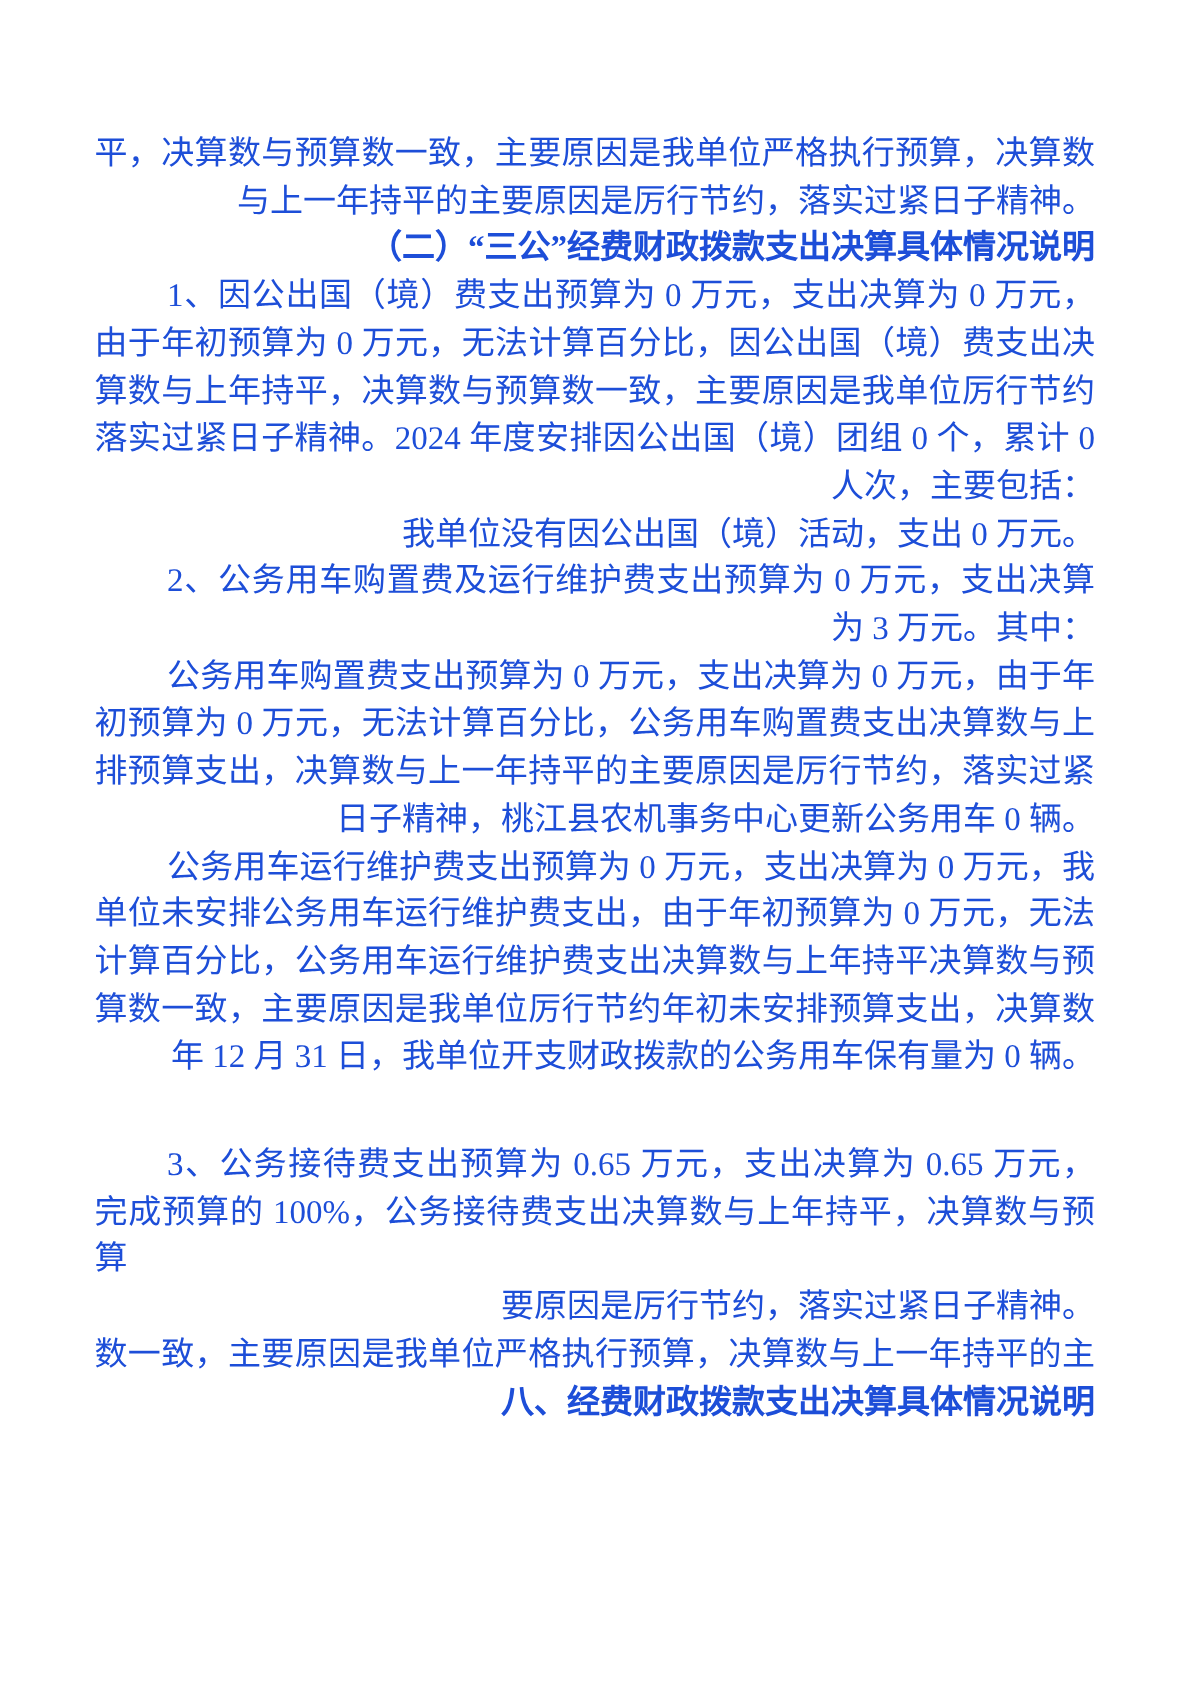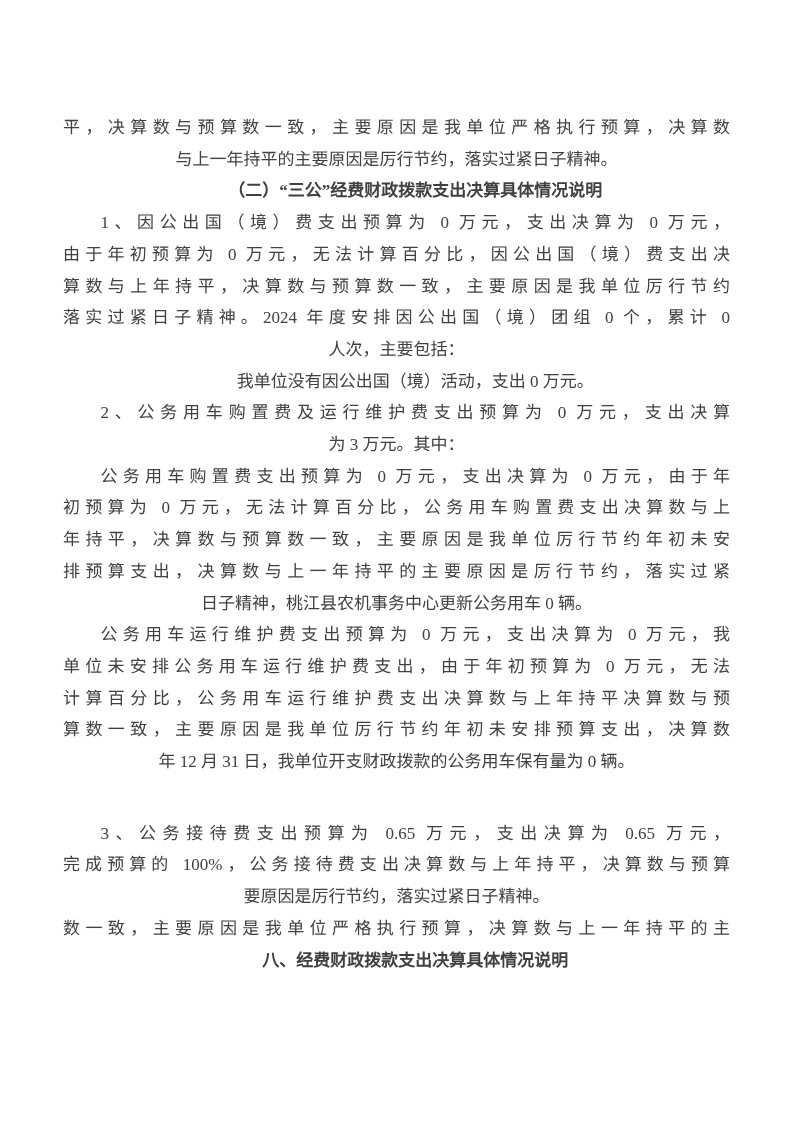--- a/index.html
+++ b/index.html
@@ -11,30 +11,30 @@
     position: relative;
     width: 793px;
     height: 1122px;
     background: #ffffff;
     overflow: hidden;
     margin: 0 auto;
   }
   .text-block {
     position: absolute;
     left: 63px;
-    top: 112px;
+    top: 86px;
     width: 667px;
-    color: #404040;
+    color: #1d4ed8;
     font-family: "Liberation Serif", "DejaVu Serif", serif;
-    font-size: 17px;
+    font-size: 22px;
     line-height: 31.7px;
   }
   .line {
     width: 100%;
-    text-align: center;
+    text-align: right;
   }
   .line.j {
     text-align: justify;
     text-align-last: justify;
   }
   .line.indent {
     text-indent: 2.2em;
   }
   .line.heading {
     font-weight: bold;
@@ -55,21 +55,20 @@
       <div class="line indent j">1、因公出国（境）费支出预算为 0 万元，支出决算为 0 万元，</div>
       <div class="line j">由于年初预算为 0 万元，无法计算百分比，因公出国（境）费支出决</div>
       <div class="line j">算数与上年持平，决算数与预算数一致，主要原因是我单位厉行节约</div>
       <div class="line j">落实过紧日子精神。2024 年度安排因公出国（境）团组 0 个，累计 0</div>
       <div class="line">人次，主要包括：</div>
       <div class="line indent">我单位没有因公出国（境）活动，支出 0 万元。</div>
       <div class="line indent j">2、公务用车购置费及运行维护费支出预算为 0 万元，支出决算</div>
       <div class="line">为 3 万元。其中：</div>
       <div class="line indent j">公务用车购置费支出预算为 0 万元，支出决算为 0 万元，由于年</div>
       <div class="line j">初预算为 0 万元，无法计算百分比，公务用车购置费支出决算数与上</div>
-      <div class="line j">年持平，决算数与预算数一致，主要原因是我单位厉行节约年初未安</div>
       <div class="line j">排预算支出，决算数与上一年持平的主要原因是厉行节约，落实过紧</div>
       <div class="line">日子精神，桃江县农机事务中心更新公务用车 0 辆。</div>
       <div class="line indent j">公务用车运行维护费支出预算为 0 万元，支出决算为 0 万元，我</div>
       <div class="line j">单位未安排公务用车运行维护费支出，由于年初预算为 0 万元，无法</div>
       <div class="line j">计算百分比，公务用车运行维护费支出决算数与上年持平决算数与预</div>
       <div class="line j">算数一致，主要原因是我单位厉行节约年初未安排预算支出，决算数</div>
       <div class="line">年 12 月 31 日，我单位开支财政拨款的公务用车保有量为 0 辆。</div>
       <div class="blank-line"></div>
       <div class="line indent j">3、公务接待费支出预算为 0.65 万元，支出决算为 0.65 万元，</div>
       <div class="line j">完成预算的 100%，公务接待费支出决算数与上年持平，决算数与预算</div>

